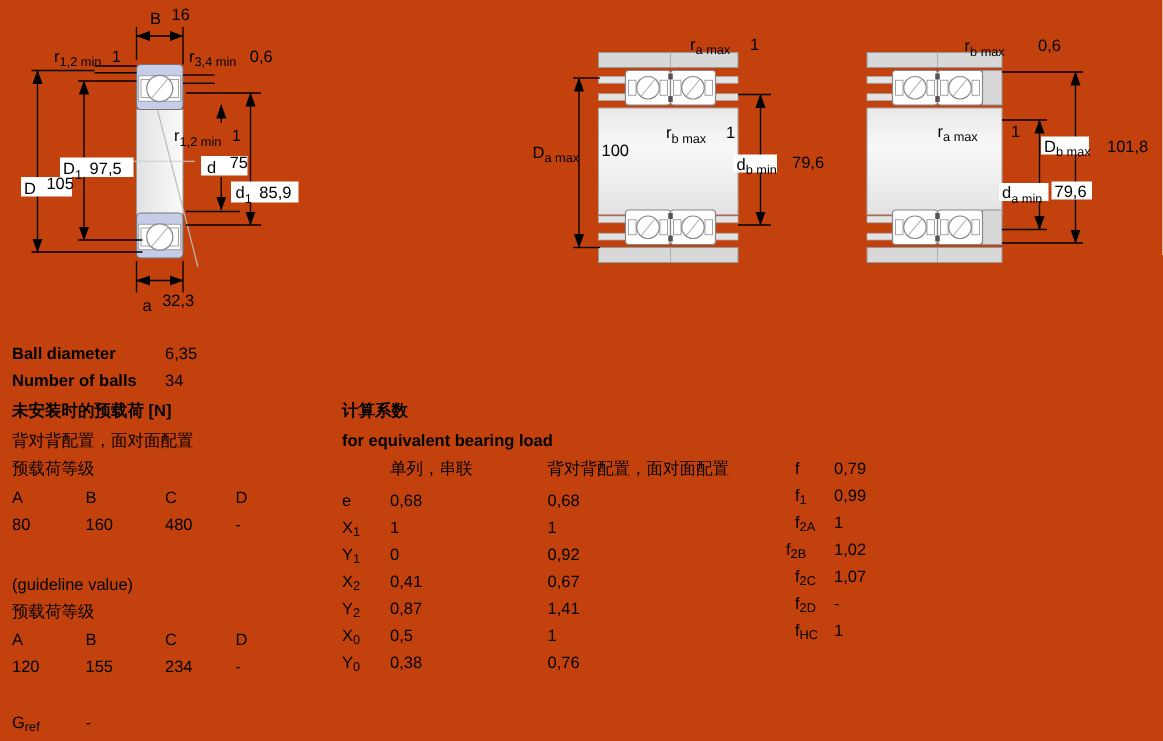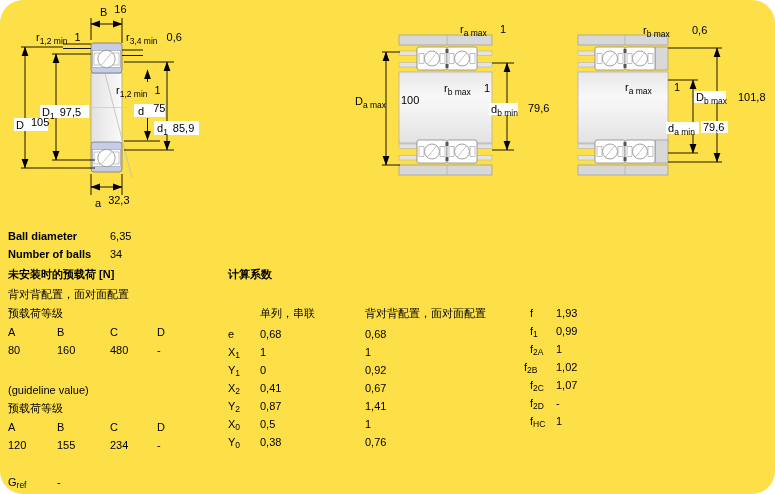--- a/index.html
+++ b/index.html
@@ -1,17 +1,17 @@
 <!DOCTYPE html>
 <html><head>
 <meta charset="utf-8">
 <style>
   html,body{margin:0;padding:0;background:#fff;}
-  .page{position:relative;width:775px;height:494px;background:#fde047;overflow:hidden;
-        font-family:"Liberation Sans",sans-serif;font-size:11px;color:#000;border-radius:23px;}
+  .page{position:relative;width:775px;height:494px;background:#c2410c;overflow:hidden;
+        font-family:"Liberation Sans",sans-serif;font-size:11px;color:#000;}
   .t{position:absolute;white-space:nowrap;line-height:13px;}
   .b{font-weight:bold;}
   sub{font-size:8.5px;vertical-align:-2px;line-height:0;}
   svg{position:absolute;overflow:visible;}
   svg text{font-family:"Liberation Sans",sans-serif;font-size:11px;fill:#000;}
   svg .thin{stroke:#aaa;stroke-width:0.6;}
 </style>
 </head>
 <body>
 
@@ -268,20 +268,21 @@
     <span class="t" style="left:0">120</span>
     <span class="t" style="left:49px">155</span>
     <span class="t" style="left:102px">234</span>
     <span class="t" style="left:149px">-</span>
   </div>
 
   <div class="t" style="left:8px;top:476px"><span>G</span><sub>ref</sub></div>
   <div class="t" style="left:57px;top:476px">-</div>
 
   <div class="t b" style="left:228px;top:268px">计算系数</div>
+  <div class="t b" style="left:228px;top:288px">for equivalent bearing load</div>
   <div class="t" style="left:260px;top:307px">单列，串联</div>
   <div class="t" style="left:365px;top:307px">背对背配置，面对面配置</div>
 
   <div class="t" style="left:228px;top:328px"><span>e</span><sub></sub></div>
   <div class="t" style="left:260px;top:328px">0,68</div>
   <div class="t" style="left:365px;top:328px">0,68</div>
 
   <div class="t" style="left:228px;top:346px"><span>X</span><sub>1</sub></div>
   <div class="t" style="left:260px;top:346px">1</div>
   <div class="t" style="left:365px;top:346px">1</div>
@@ -301,21 +302,21 @@
   <div class="t" style="left:228px;top:418px"><span>X</span><sub>0</sub></div>
   <div class="t" style="left:260px;top:418px">0,5</div>
   <div class="t" style="left:365px;top:418px">1</div>
 
   <div class="t" style="left:228px;top:436px"><span>Y</span><sub>0</sub></div>
   <div class="t" style="left:260px;top:436px">0,38</div>
   <div class="t" style="left:365px;top:436px">0,76</div>
 
 
   <div class="t" style="left:530px;top:307px"><span>f</span><sub></sub></div>
-  <div class="t" style="left:556px;top:307px">1,93</div>
+  <div class="t" style="left:556px;top:307px">0,79</div>
 
   <div class="t" style="left:530px;top:325px"><span>f</span><sub>1</sub></div>
   <div class="t" style="left:556px;top:325px">0,99</div>
 
   <div class="t" style="left:530px;top:343px"><span>f</span><sub>2A</sub></div>
   <div class="t" style="left:556px;top:343px">1</div>
 
   <div class="t" style="left:524px;top:361px"><span>f</span><sub>2B</sub></div>
   <div class="t" style="left:556px;top:361px">1,02</div>
 

